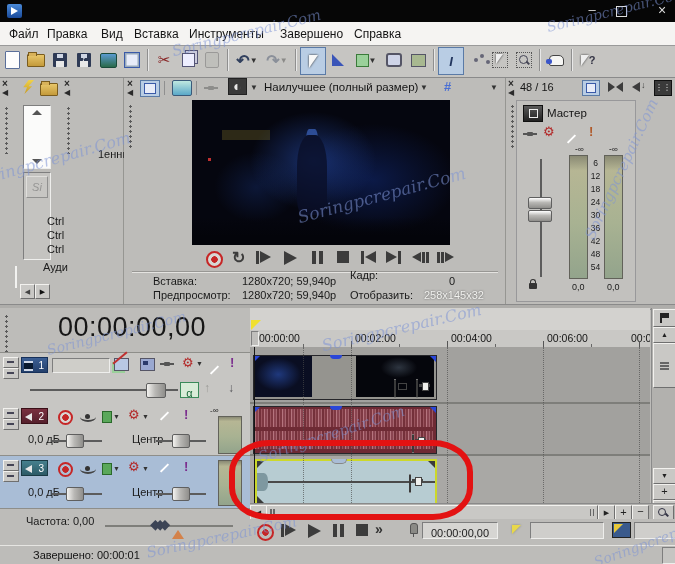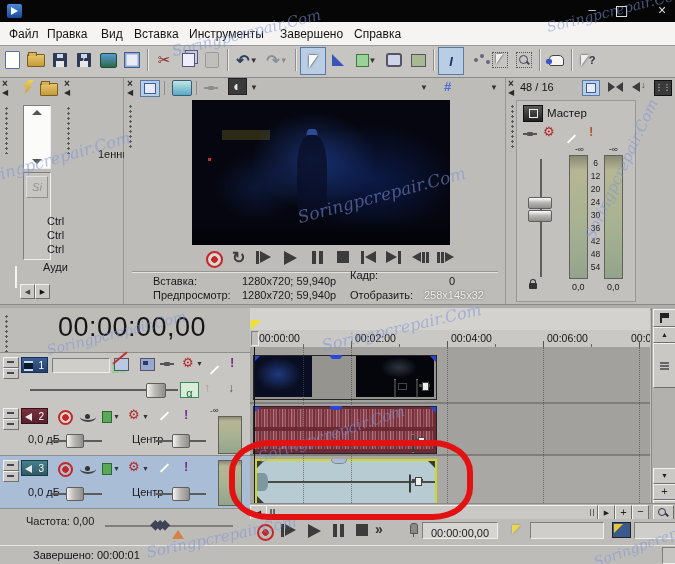--- a/index.html
+++ b/index.html
@@ -194,20 +194,21 @@
 
     <div class="abs sel" style="left:16px;top:2px;width:18px;height:15px;background:#b9cde4;border:1px solid #5a7aa6;">
         <span class="abs" style="left:3px;top:2px;width:10px;height:9px;background:#e8ecf8;border:1px solid #3a5aa8;"></span>
       </div>
     <div class="abs" style="left:40px;top:3px;width:1px;height:14px;background:#8f8f8f;"></div>
     <div class="abs" style="left:48px;top:2px;width:18px;height:14px;background:linear-gradient(#bfe8e0,#5aa8c8);border:1.5px solid #3a5a7a;border-radius:2px;"></div>
     <div class="abs" style="left:72px;top:3px;width:1px;height:14px;background:#8f8f8f;"></div>
     <div class="abs plugicon" style="left:80px;top:7px;opacity:.45;"></div>
     <span class="abs" style="left:104px;top:0px;font-size:14px;color:#222;background:#3a3a3a;color:#e8e8e8;width:17px;height:15px;text-align:center;line-height:15px;border:1px solid #222;">◐</span>
     <span class="abs" style="left:126px;top:5px;font-size:8px;color:#333;">▼</span>
+    <span class="abs" style="left:140px;top:3px;font-size:11.5px;color:#141414;">Наилучшее (полный размер)</span>
     <span class="abs" style="left:296px;top:5px;font-size:8px;color:#333;">▼</span>
     <span class="abs" style="left:320px;top:1px;font-size:13px;font-weight:bold;color:#4a6fd4;">#</span>
     <span class="abs" style="left:366px;top:5px;font-size:8px;color:#333;">▼</span>
 
     <div class="abs" style="left:68px;top:22px;width:258px;height:145px;background:#05060f;overflow:hidden;">
       <div class="abs" style="left:0;top:0;width:258px;height:145px;background:radial-gradient(90px 70px at 47% 42%,rgba(40,80,180,.55),transparent 70%),radial-gradient(120px 80px at 70% 55%,rgba(20,50,140,.45),transparent 70%),radial-gradient(60px 50px at 25% 60%,rgba(25,55,130,.35),transparent 70%);"></div>
       <div class="abs" style="left:105px;top:35px;width:30px;height:80px;background:rgba(10,15,40,.8);border-radius:40% 40% 20% 20%;box-shadow:0 -14px 0 -8px rgba(60,100,190,.7);"></div>
       <div class="abs" style="left:0;bottom:0;width:258px;height:28px;background:linear-gradient(transparent,#03040a 70%);"></div>
       <div class="abs" style="left:16px;top:58px;width:3px;height:3px;background:#c03030;"></div>
       <div class="abs" style="left:30px;top:30px;width:48px;height:10px;background:rgba(120,110,40,.35);"></div>
@@ -287,21 +288,21 @@
           <div class="fadehandle" style="margin-top:1px;"></div>
       </div>
       
       <span class="abs ticklab" style="left:58px;top:44px;">-∞</span>
       <span class="abs ticklab" style="left:92px;top:44px;">-∞</span>
       <div class="abs meterbar" style="left:52px;top:54px;width:17px;height:122px;"></div>
       <div class="abs meterbar" style="left:87px;top:54px;width:17px;height:122px;"></div>
       <div class="abs" style="left:70px;top:58px;width:17px;height:112px;display:flex;flex-direction:column;justify-content:space-between;align-items:center;">
         <span class="ticklab">6</span>
           <span class="ticklab">12</span>
-        <span class="ticklab">20</span>
+        <span class="ticklab">18</span>
           <span class="ticklab">24</span>
         <span class="ticklab">30</span>
           <span class="ticklab">36</span>
         <span class="ticklab">42</span>
           <span class="ticklab">48</span>
         <span class="ticklab">54</span>
       </div>
       <div class="abs" style="left:12px;top:182px;width:8px;height:6px;background:#333;border-radius:1px;">
           <i class="abs" style="left:1px;top:-4px;width:4px;height:4px;border:1.5px solid #333;border-bottom:none;border-radius:3px 3px 0 0;"></i>
         </div>

